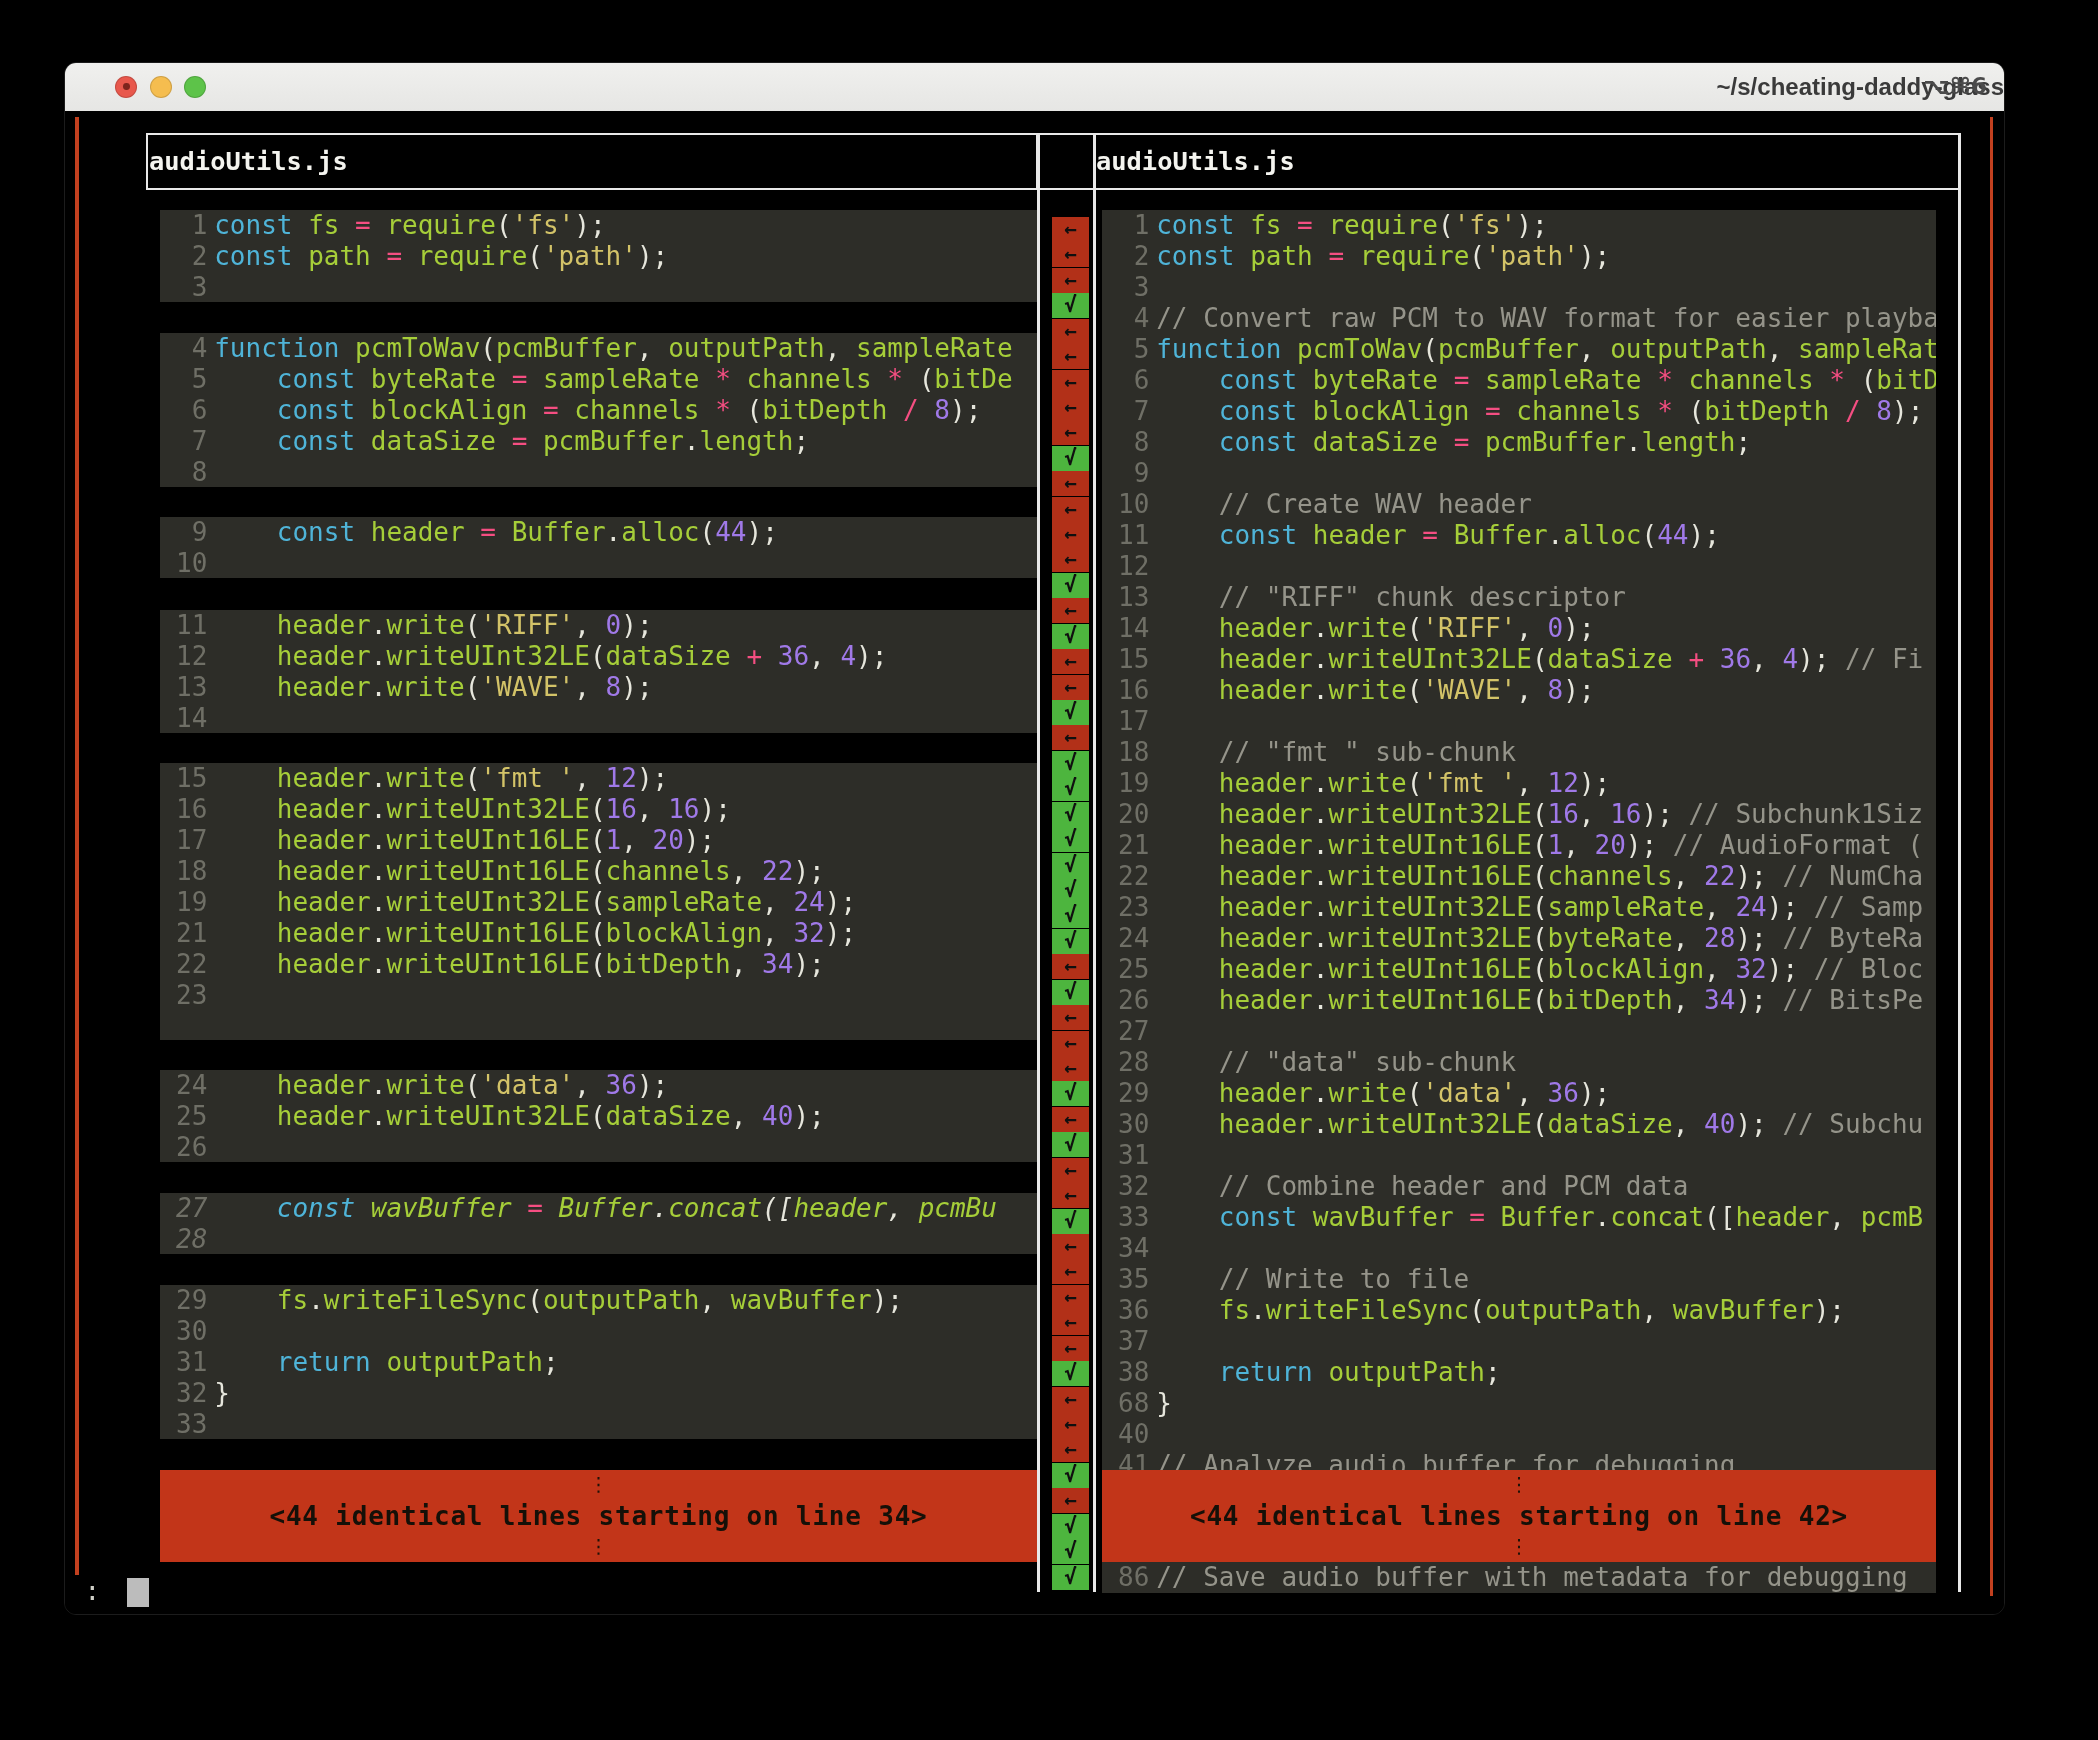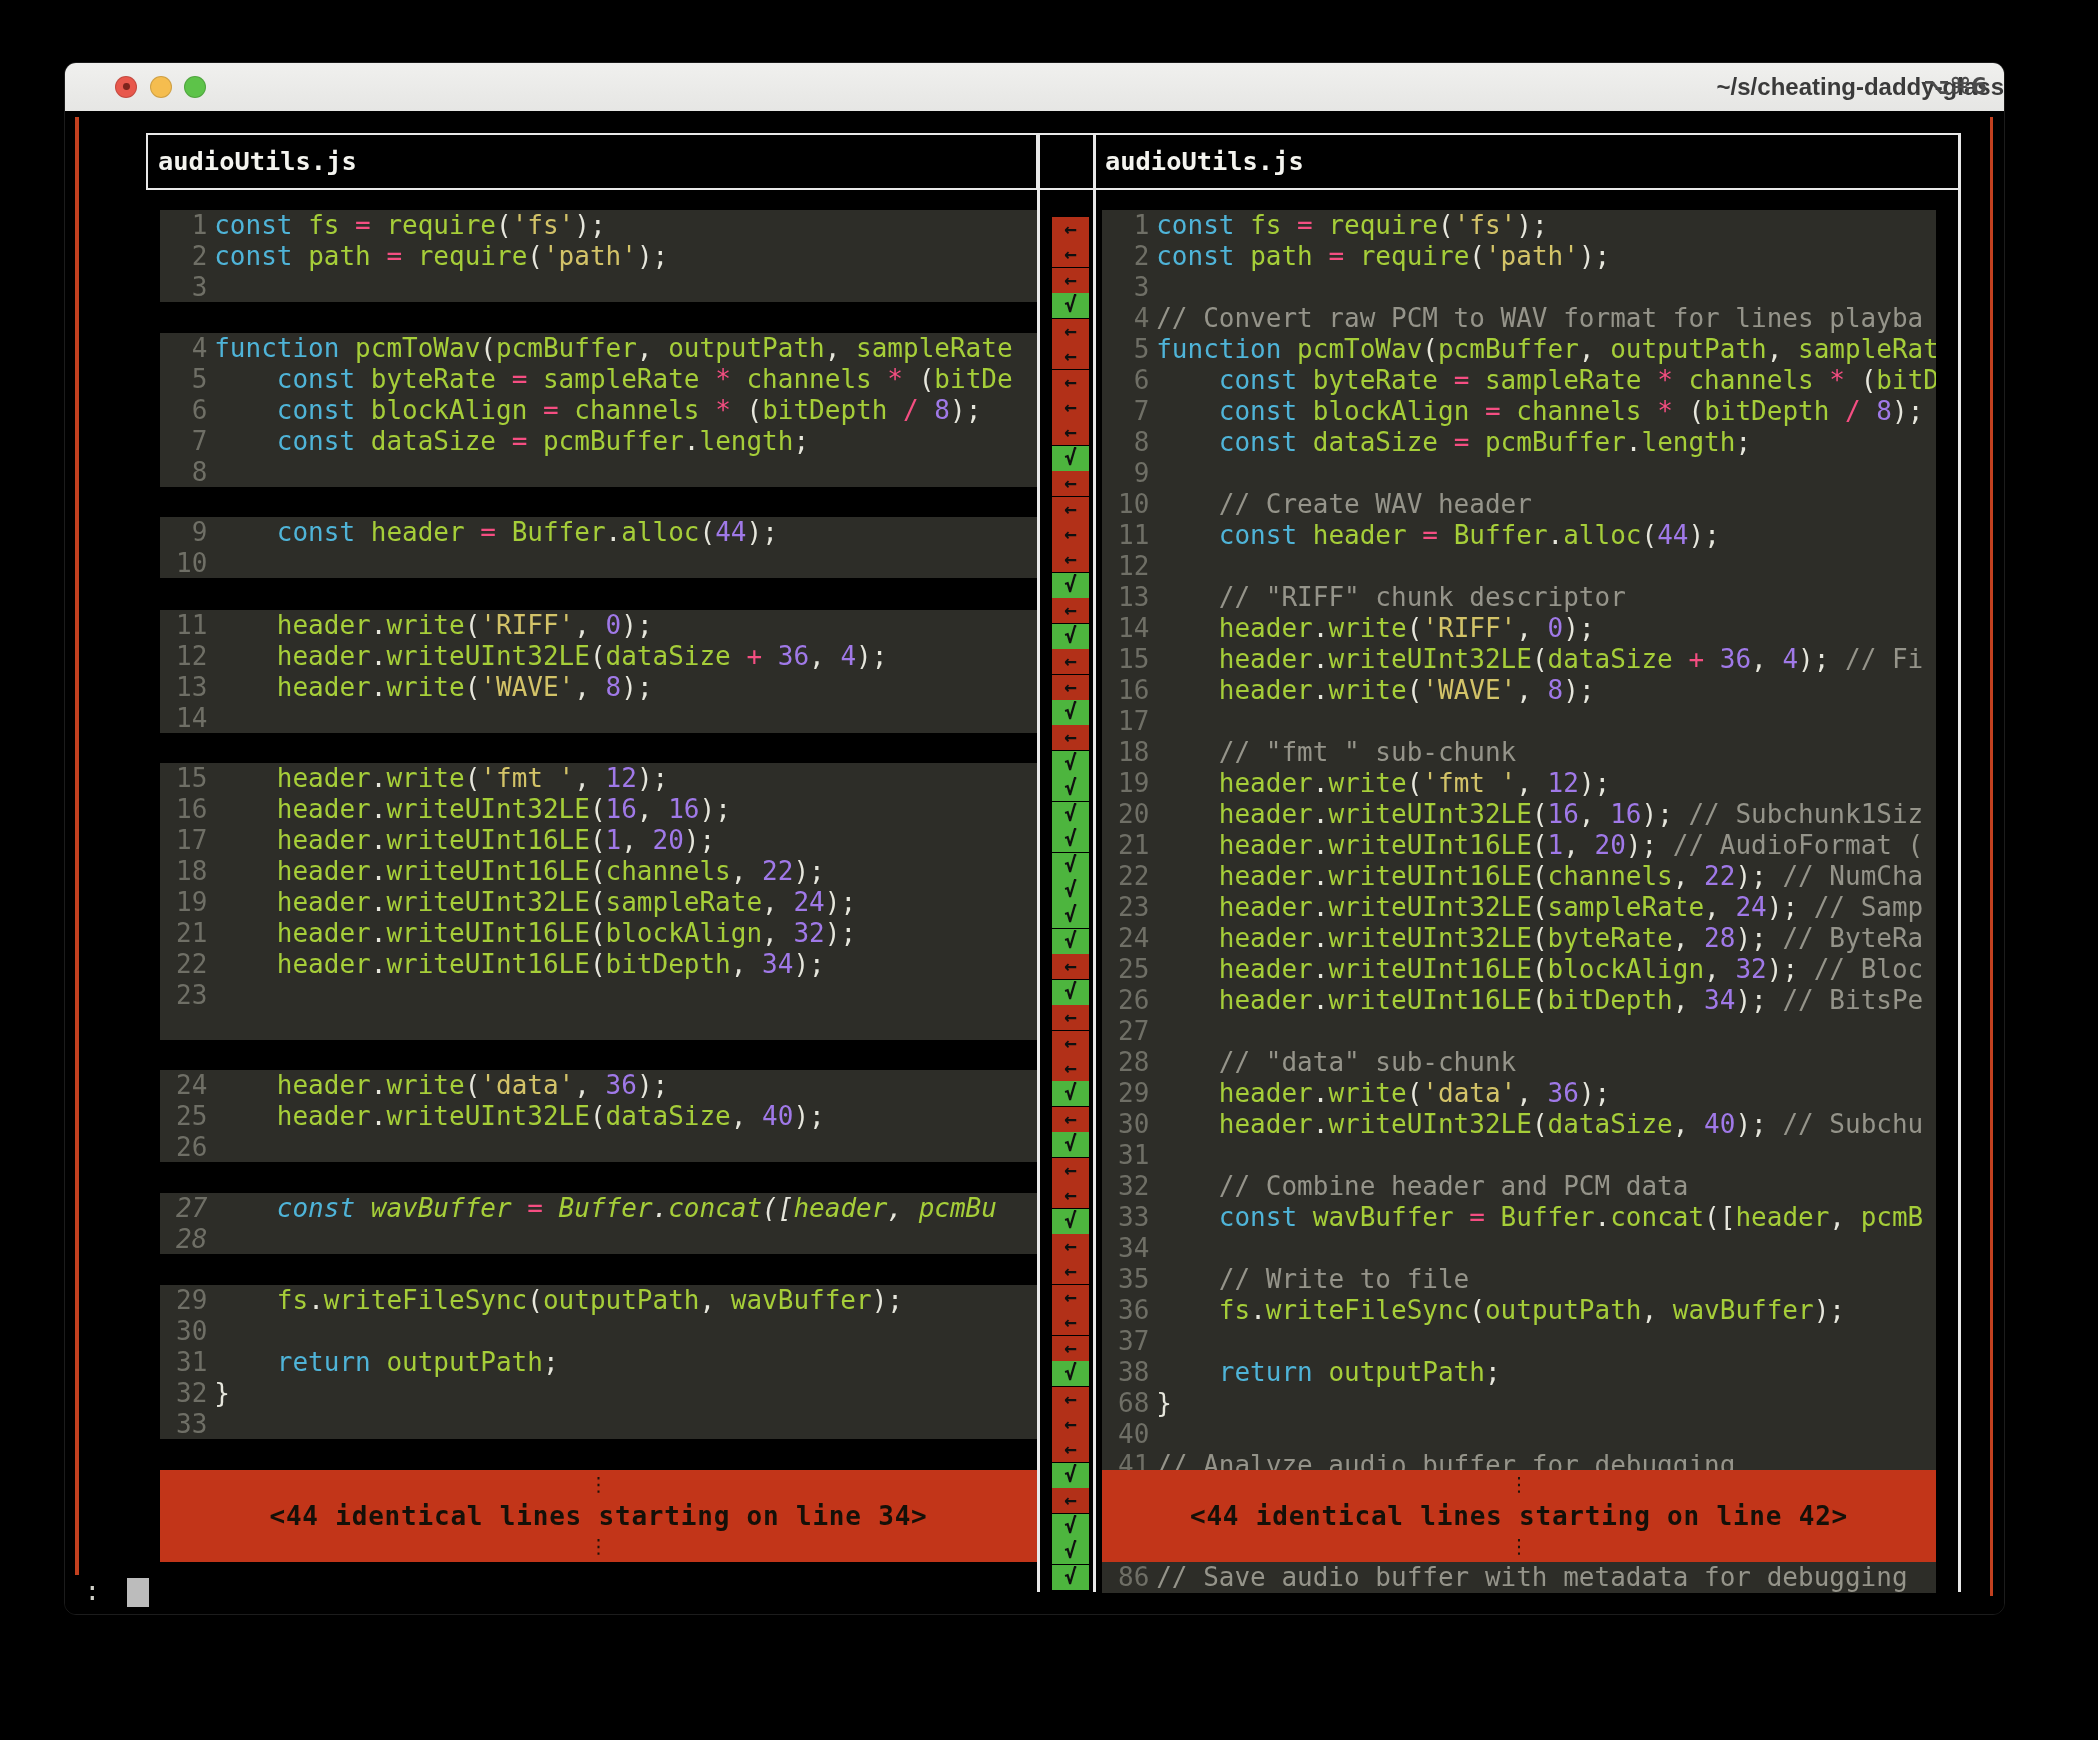--- a/index.html
+++ b/index.html
@@ -15,21 +15,21 @@
   .wtitle{position:absolute;left:0;right:0;top:0;height:47px;line-height:47px;text-align:right;font-family:"Liberation Sans",sans-serif;font-weight:bold;font-size:24px;color:#3a3a3a;}
   .wshort{position:absolute;right:17px;top:0;height:47px;line-height:47px;font-family:"DejaVu Sans",sans-serif;font-weight:bold;font-size:23px;color:#4b4b4b;}
   .term{position:absolute;left:0;top:48px;right:0;bottom:0;background:#000;}
   
   .redline{position:absolute;width:3.4px;background:var(--redline);}
   .redline.l{left:10.2px;top:6px;height:1458px;}
   .redline.r{left:1925px;top:6px;height:1479px;}
   
   .wline{position:absolute;background:var(--wline);}
   .hdrbox{position:absolute;top:22px;height:57px;box-sizing:border-box;border:2.5px solid var(--wline);background:#000;}
-  .hdr-label{line-height:52px;padding-left:10px;color:#f4f4ef;font-weight:bold;font-size:25.4px;white-space:pre;}
+  .hdr-label{line-height:52px;padding-left:1px;color:#f4f4ef;font-weight:bold;font-size:25.4px;white-space:pre;}
   .vsep{top:22px;height:1459px;width:2.5px;}
   
   .pane{position:absolute;top:0;bottom:0;}
   .codeblock{position:absolute;background:var(--codebg);overflow:hidden;padding-left:3.4px;box-sizing:border-box;}
   .line{height:31px;line-height:31px;font-size:26px;white-space:pre;overflow:hidden;}
   .ln{display:inline-block;width:44px;margin-right:6.8px;text-align:right;color:var(--ln);}
   .t-kw{color:var(--kw);} .t-id{color:var(--id);} .t-str{color:var(--str);}
   .t-num{color:var(--num);} .t-op{color:var(--op);} .t-pun{color:var(--pun);}
   .t-cmt{color:var(--cmt);} .t-ws{color:var(--pun);}
   .banner{position:absolute;background:var(--banner);text-align:center;color:#151008;}
@@ -184,21 +184,21 @@
           <div class="gcell a" style="top: 1377px; left: 0px;">←</div>
           <div class="gcell c" style="top: 1403px; left: 0px;">√</div>
           <div class="gcell c" style="top: 1428px; left: 0px;">√</div>
           <div class="gcell c" style="top: 1454px; left: 0px;">√</div>
         </div>
       <div id="right-pane" class="pane" style="left:1037px;width:834px;">
           <div class="codeblock" style="left: 0px; width: 100%; top: 99px; height: 1260px;">
             <div class="line"><span class="ln">1</span><span class="t-kw">const</span><span class="t-ws"> </span><span class="t-id">fs</span><span class="t-ws"> </span><span class="t-op">=</span><span class="t-ws"> </span><span class="t-id">require</span><span class="t-pun">(</span><span class="t-str">'fs'</span><span class="t-pun">)</span><span class="t-pun">;</span></div>
             <div class="line"><span class="ln">2</span><span class="t-kw">const</span><span class="t-ws"> </span><span class="t-id">path</span><span class="t-ws"> </span><span class="t-op">=</span><span class="t-ws"> </span><span class="t-id">require</span><span class="t-pun">(</span><span class="t-str">'path'</span><span class="t-pun">)</span><span class="t-pun">;</span></div>
             <div class="line"><span class="ln">3</span></div>
-            <div class="line"><span class="ln">4</span><span class="t-cmt">// Convert raw PCM to WAV format for lines playba</span></div>
+            <div class="line"><span class="ln">4</span><span class="t-cmt">// Convert raw PCM to WAV format for easier playba</span></div>
             <div class="line"><span class="ln">5</span><span class="t-kw">function</span><span class="t-ws"> </span><span class="t-id">pcmToWav</span><span class="t-pun">(</span><span class="t-id">pcmBuffer</span><span class="t-pun">,</span><span class="t-ws"> </span><span class="t-id">outputPath</span><span class="t-pun">,</span><span class="t-ws"> </span><span class="t-id">sampleRat</span></div>
             <div class="line"><span class="ln">6</span><span class="t-ws">    </span><span class="t-kw">const</span><span class="t-ws"> </span><span class="t-id">byteRate</span><span class="t-ws"> </span><span class="t-op">=</span><span class="t-ws"> </span><span class="t-id">sampleRate</span><span class="t-ws"> </span><span class="t-op">*</span><span class="t-ws"> </span><span class="t-id">channels</span><span class="t-ws"> </span><span class="t-op">*</span><span class="t-ws"> </span><span class="t-pun">(</span><span class="t-id">bitD</span></div>
             <div class="line"><span class="ln">7</span><span class="t-ws">    </span><span class="t-kw">const</span><span class="t-ws"> </span><span class="t-id">blockAlign</span><span class="t-ws"> </span><span class="t-op">=</span><span class="t-ws"> </span><span class="t-id">channels</span><span class="t-ws"> </span><span class="t-op">*</span><span class="t-ws"> </span><span class="t-pun">(</span><span class="t-id">bitDepth</span><span class="t-ws"> </span><span class="t-op">/</span><span class="t-ws"> </span><span class="t-num">8</span><span class="t-pun">)</span><span class="t-pun">;</span></div>
             <div class="line"><span class="ln">8</span><span class="t-ws">    </span><span class="t-kw">const</span><span class="t-ws"> </span><span class="t-id">dataSize</span><span class="t-ws"> </span><span class="t-op">=</span><span class="t-ws"> </span><span class="t-id">pcmBuffer</span><span class="t-pun">.</span><span class="t-id">length</span><span class="t-pun">;</span></div>
             <div class="line"><span class="ln">9</span></div>
             <div class="line"><span class="ln">10</span><span class="t-ws">    </span><span class="t-cmt">// Create WAV header</span></div>
             <div class="line"><span class="ln">11</span><span class="t-ws">    </span><span class="t-kw">const</span><span class="t-ws"> </span><span class="t-id">header</span><span class="t-ws"> </span><span class="t-op">=</span><span class="t-ws"> </span><span class="t-id">Buffer</span><span class="t-pun">.</span><span class="t-id">alloc</span><span class="t-pun">(</span><span class="t-num">44</span><span class="t-pun">)</span><span class="t-pun">;</span></div>
             <div class="line"><span class="ln">12</span></div>
             <div class="line"><span class="ln">13</span><span class="t-ws">    </span><span class="t-cmt">// "RIFF" chunk descriptor</span></div>
             <div class="line"><span class="ln">14</span><span class="t-ws">    </span><span class="t-id">header</span><span class="t-pun">.</span><span class="t-id">write</span><span class="t-pun">(</span><span class="t-str">'RIFF'</span><span class="t-pun">,</span><span class="t-ws"> </span><span class="t-num">0</span><span class="t-pun">)</span><span class="t-pun">;</span></div>

